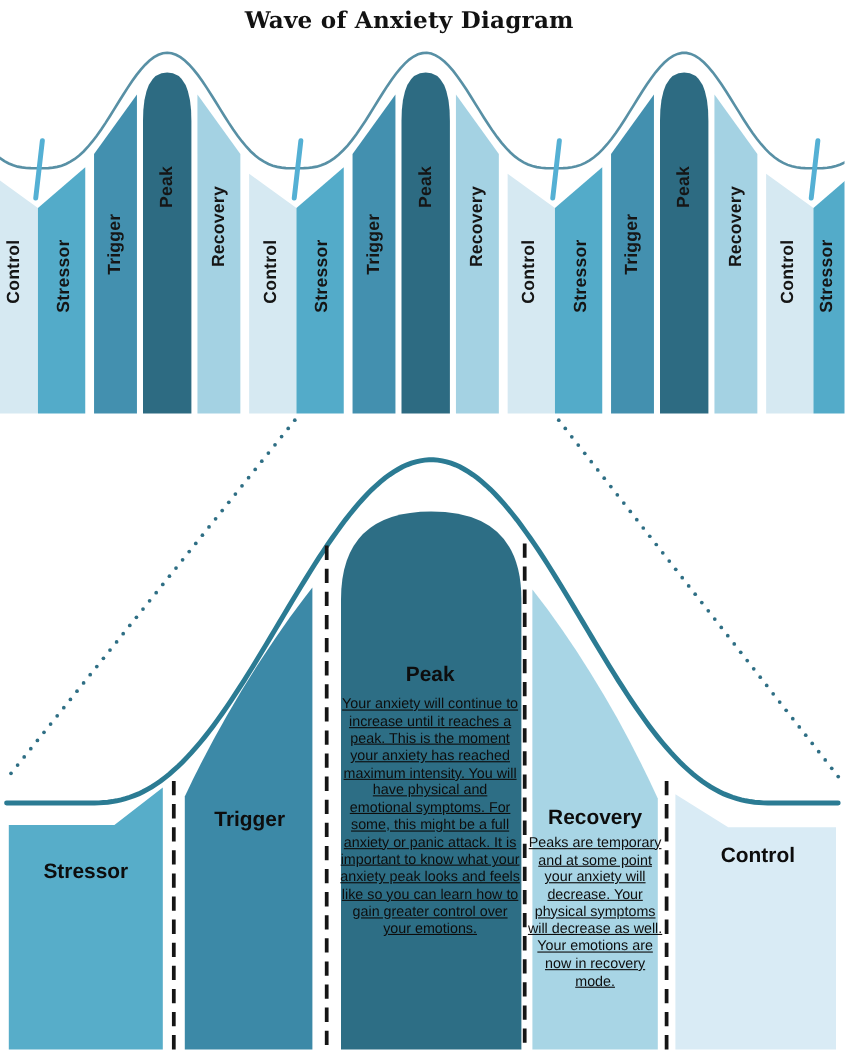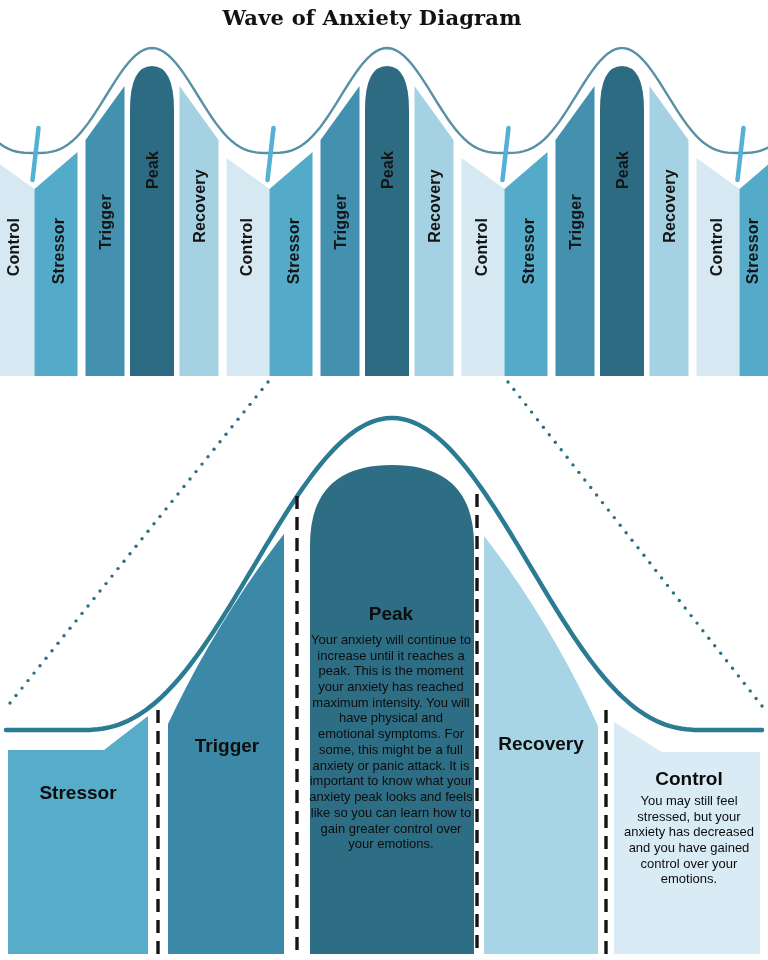--- a/index.html
+++ b/index.html
@@ -12,21 +12,21 @@
     font-family:"DejaVu Serif",serif;font-weight:bold;font-size:21px;color:#121212;
     letter-spacing:0.2px;
   }
   svg.diagram{position:absolute;left:0;top:0;width:768px;height:960px;}
   .bar-label{
     font-family:"Liberation Sans",sans-serif;font-size:16px;font-weight:600;fill:#151515;
     letter-spacing:0.2px;
   }
   .panel{position:absolute;text-align:center;color:#0d0d0d;}
   .panel h2{margin:0 0 3px 0;font-size:19px;font-weight:bold;line-height:1.1;}
-  .panel p{margin:0;font-size:13px;line-height:1.21;}
+  .panel p{margin:0;font-size:13px;line-height:1.21;text-decoration:underline;}
   .panel.peak h2{margin-bottom:7px;}
 </style>
 </head>
 <body>
 
 <div class="stage">
 
   <div class="title">Wave of Anxiety Diagram</div>
 
   <svg class="diagram" viewBox="0 0 768 960">
@@ -193,20 +193,20 @@
     <h2>Trigger</h2>
   </div>
 
   <div class="panel peak" style="left:309px;top:604px;width:164px;">
     <h2>Peak</h2>
     <p>Your anxiety will continue to increase until  it reaches a peak. This is the moment your anxiety has reached maximum intensity. You will have physical and emotional symptoms. For some, this might be a full anxiety or panic attack. It is important to know what your anxiety peak looks and feels like so you can learn how to gain greater control over your emotions.</p>
   </div>
 
   <div class="panel" style="left:478px;top:734px;width:126px;">
     <h2>Recovery</h2>
+    <p>Peaks are temporary and at some point your anxiety will decrease. Your physical symptoms will decrease as well. Your emotions are now in recovery mode.</p>
   </div>
 
   <div class="panel" style="left:616px;top:769px;width:146px;">
     <h2>Control</h2>
-    <p>You may still feel stressed, but your anxiety has decreased and you have gained control over your emotions.</p>
   </div>
 
 </div>
 
 </body></html>

